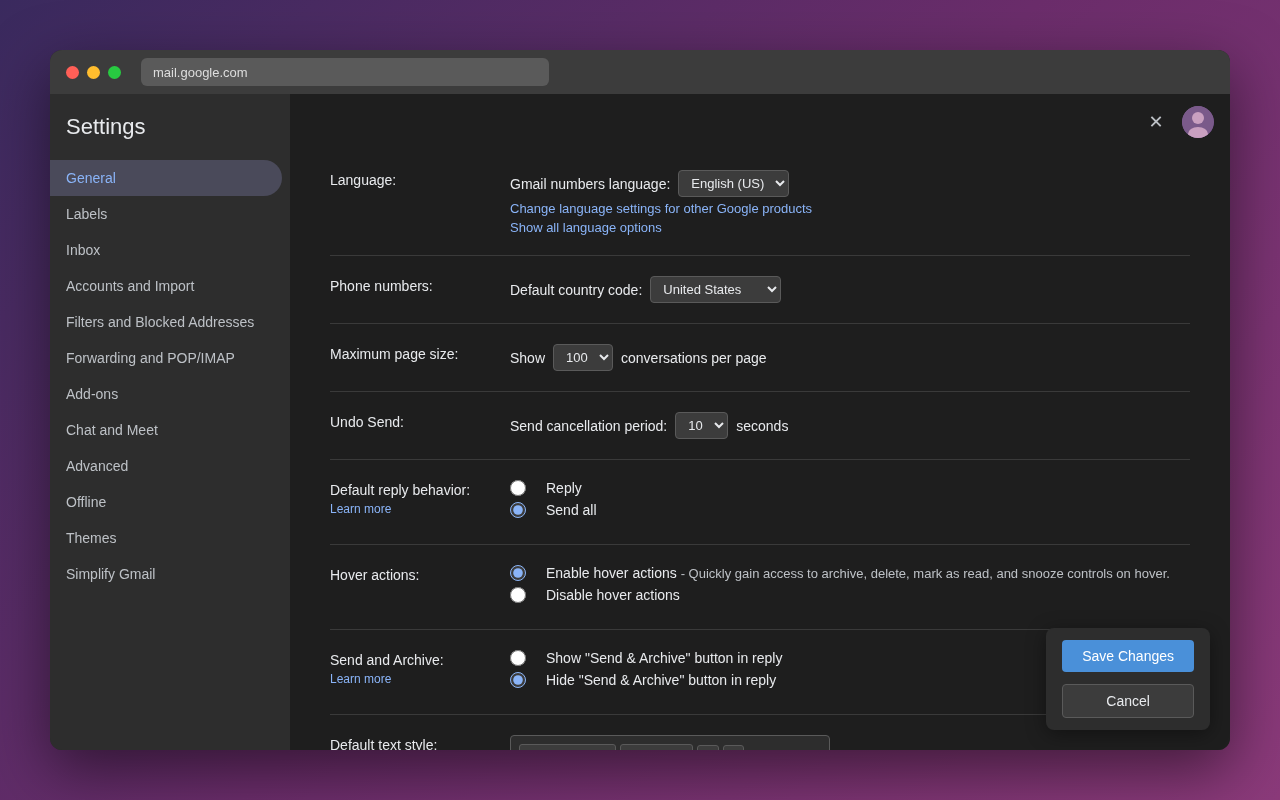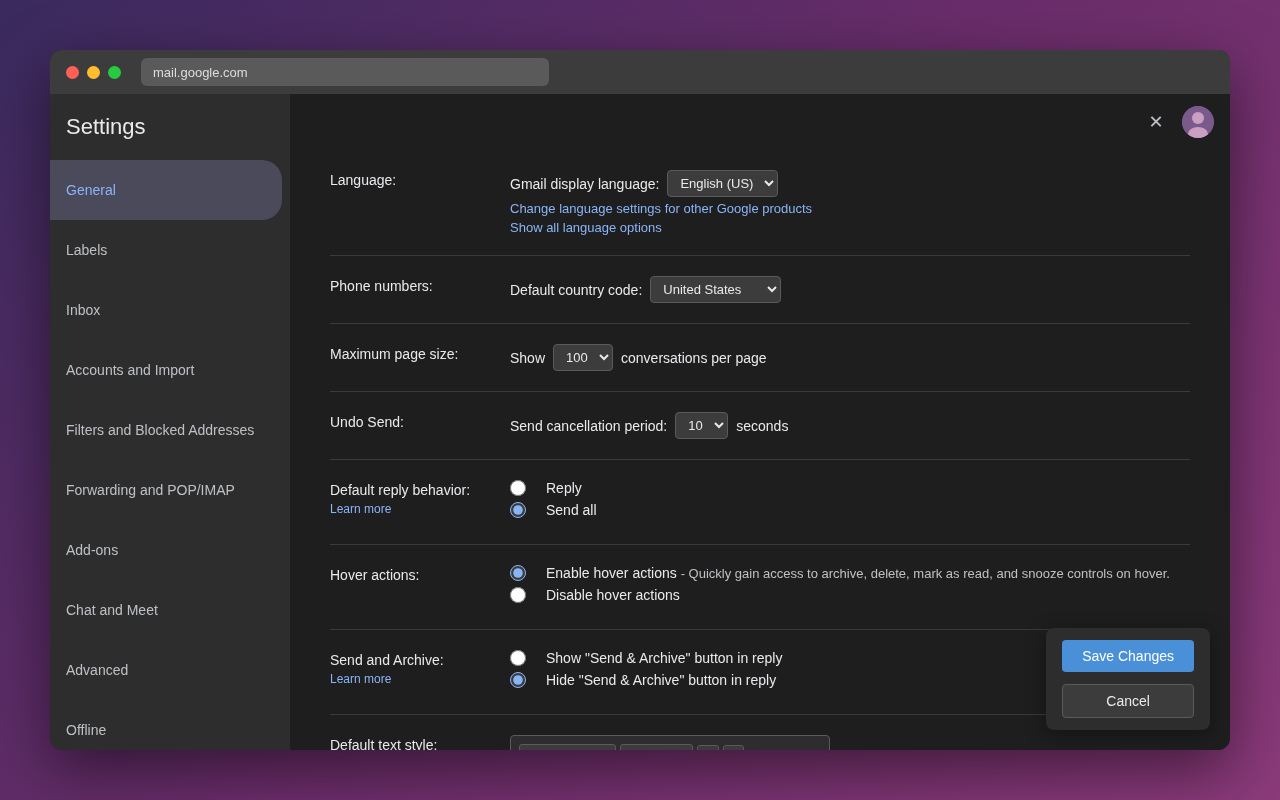--- a/index.html
+++ b/index.html
@@ -65,21 +65,21 @@
       flex-shrink: 0;
       overflow-y: auto;
     }
     .settings-title {
       color: #e8eaed;
       font-size: 22px;
       font-weight: 400;
       padding: 0 16px 20px 16px;
     }
     .sidebar-item {
-      padding: 22px 16px;
+      padding: 10px 16px;
       color: #bdc1c6;
       font-size: 14px;
       cursor: pointer;
       border-radius: 0 20px 20px 0;
       margin-right: 8px;
     }
     .sidebar-item.active {
       background: #4a4a5a;
       color: #8ab4f8;
       font-weight: 500;
@@ -300,21 +300,21 @@
           </svg>
         </div>
       </div>
 
       <div class="settings-body">
 
         <div class="setting-row">
           <div class="setting-label">Language:</div>
           <div class="setting-control">
             <div class="inline-row">
-              <span>Gmail display language:</span>
+              <span>Gmail numbers language:</span>
               <select>
                 <option>English (US)</option>
                 <option>English (UK)</option>
                 <option>Spanish</option>
                 <option>French</option>
               </select>
             </div>
             <a class="link-text">Change language settings for other Google products</a>
             <a class="link-text">Show all language options</a>
           </div>

